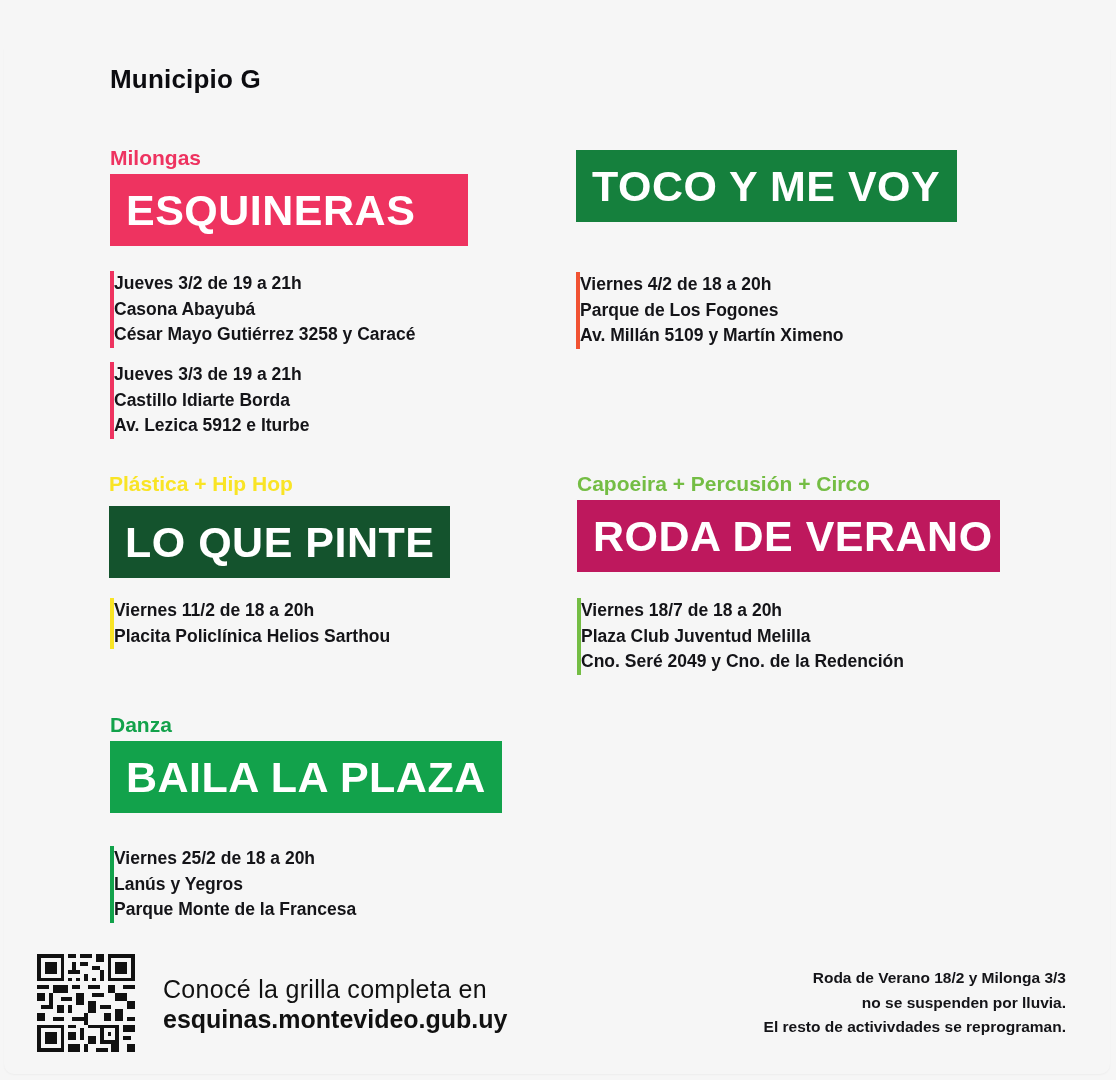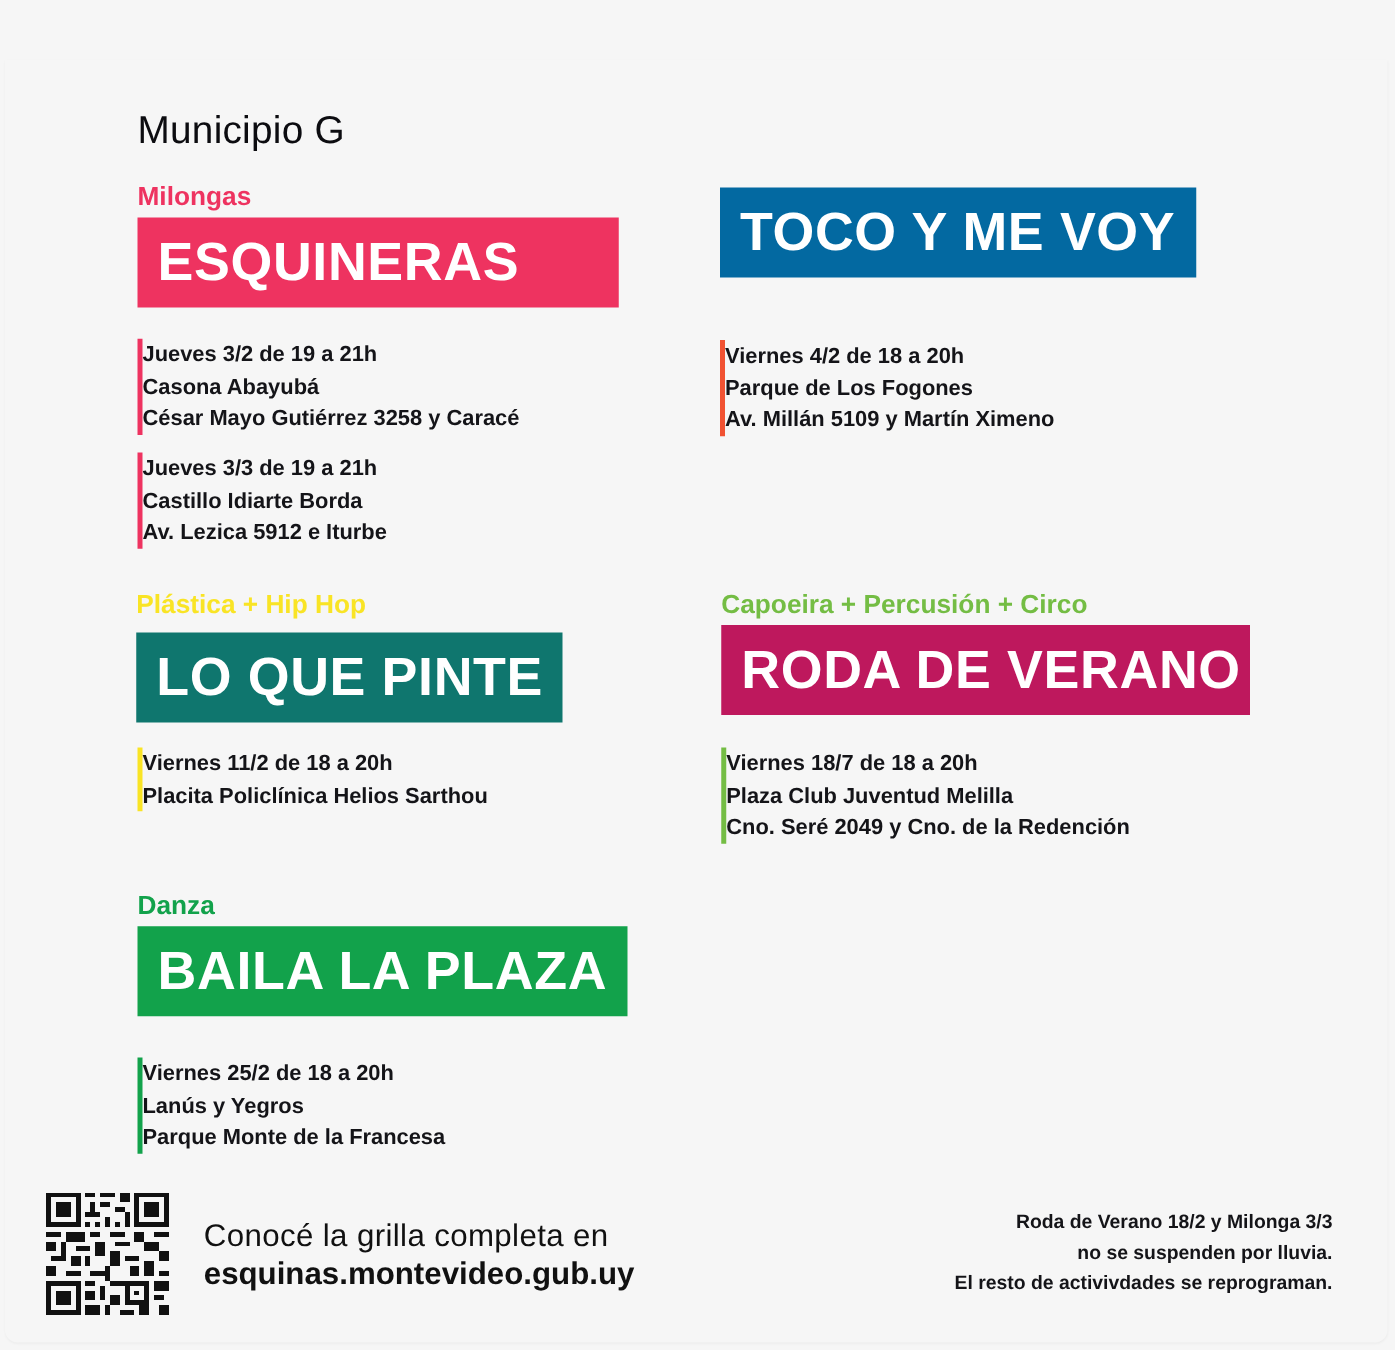--- a/index.html
+++ b/index.html
@@ -14,24 +14,23 @@
       position: absolute;
       left: 4px; top: 48px;
       width: 1106px; height: 1026px;
       background: #f6f6f6;
       border-radius: 0 0 10px 10px;
       box-shadow: 0 1px 2px rgba(0,0,0,0.04);
     }
     .page-title {
       position: absolute;
       left: 110px; top: 64px;
-      font-size: 31px; font-weight: 400;
+      font-size: 26px; font-weight: 700;
       color: #0c0c10;
       letter-spacing: 0.2px;
-      margin-top: 22px;
     }
     .event { position: absolute; }
     .category {
       font-size: 21px; font-weight: 700;
       line-height: 24px;
       white-space: nowrap;
     }
     .banner {
       display: inline-block;
       color: #ffffff;
@@ -80,45 +79,45 @@
   </style>
 </head>
 <body>
 
 <div class="card"></div>
 
 <h1 class="page-title">Municipio G</h1>
 
 <section class="event" style="left:110px; top:146px;">
   <div class="category" style="color:#ee3360;">Milongas</div>
-  <div class="banner" style="background:#ee3360; width:385px;">ESQUINERAS</div>
+  <div class="banner" style="background:#ee3360; width:358px;">ESQUINERAS</div>
 </section>
 <div class="session" style="left:110px; top:271px; border-color:#ee3360;">
   <div>Jueves 3/2 de 19 a 21h</div>
   <div>Casona Abayubá</div>
   <div>César Mayo Gutiérrez 3258 y Caracé</div>
 </div>
 <div class="session" style="left:110px; top:362px; border-color:#ee3360;">
   <div>Jueves 3/3 de 19 a 21h</div>
   <div>Castillo Idiarte Borda</div>
   <div>Av. Lezica 5912 e Iturbe</div>
 </div>
 
 <section class="event" style="left:576px; top:146px;">
-  <div class="banner" style="background:#0369a1; width:381px;">TOCO Y ME VOY</div>
+  <div class="banner" style="background:#15803d; width:381px;">TOCO Y ME VOY</div>
 </section>
 <div class="session" style="left:576px; top:272px; border-color:#f15232;">
   <div>Viernes 4/2 de 18 a 20h</div>
   <div>Parque de Los Fogones</div>
   <div>Av. Millán 5109 y Martín Ximeno</div>
 </div>
 
 <section class="event" style="left:109px; top:472px;">
   <div class="category" style="color:#f9e425;">Plástica + Hip Hop</div>
-  <div class="banner" style="background:#0f766e; width:341px; margin-top:10px;">LO QUE PINTE</div>
+  <div class="banner" style="background:#14532d; width:341px; margin-top:10px;">LO QUE PINTE</div>
 </section>
 <div class="session" style="left:110px; top:598px; border-color:#f9e425;">
   <div>Viernes 11/2 de 18 a 20h</div>
   <div>Placita Policlínica Helios Sarthou</div>
 </div>
 
 <section class="event" style="left:577px; top:472px;">
   <div class="category" style="color:#74bd44;">Capoeira + Percusión + Circo</div>
   <div class="banner" style="background:#be185d; width:423px;">RODA DE VERANO</div>
 </section>

